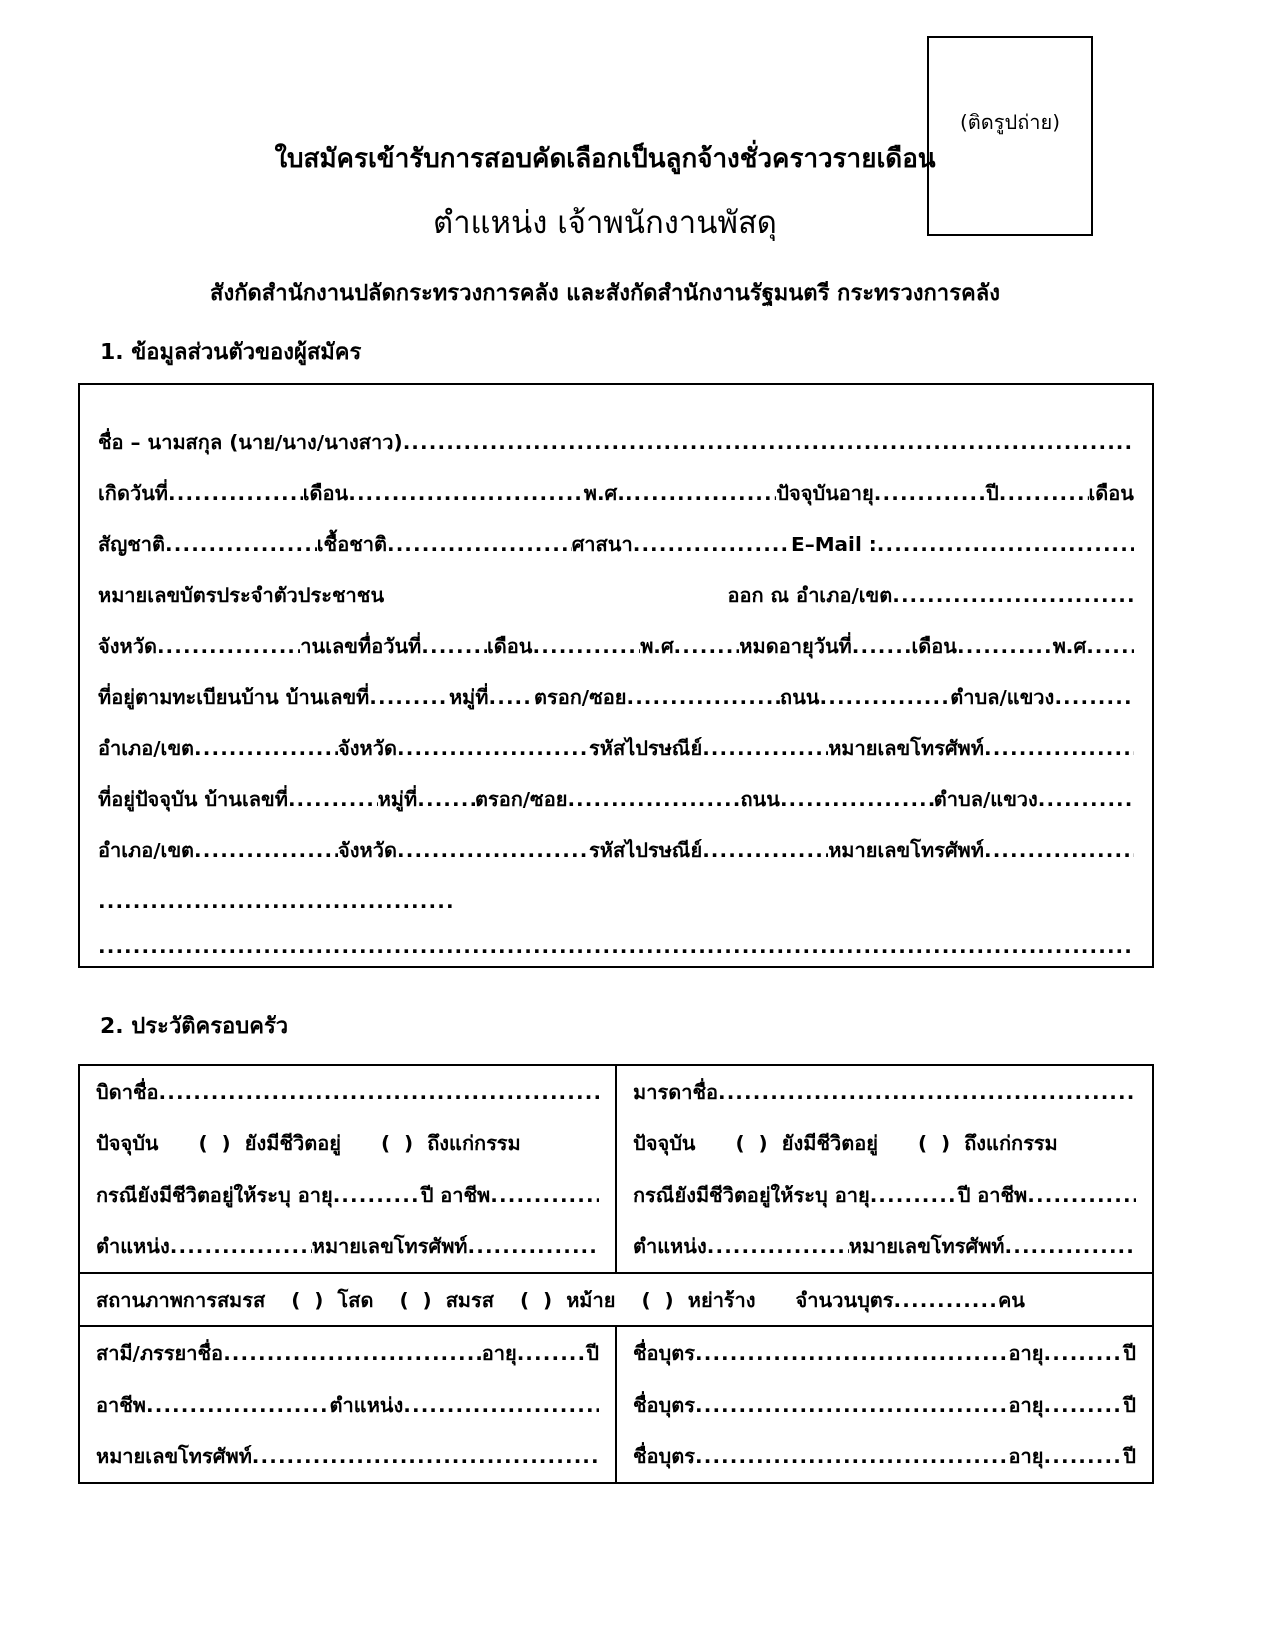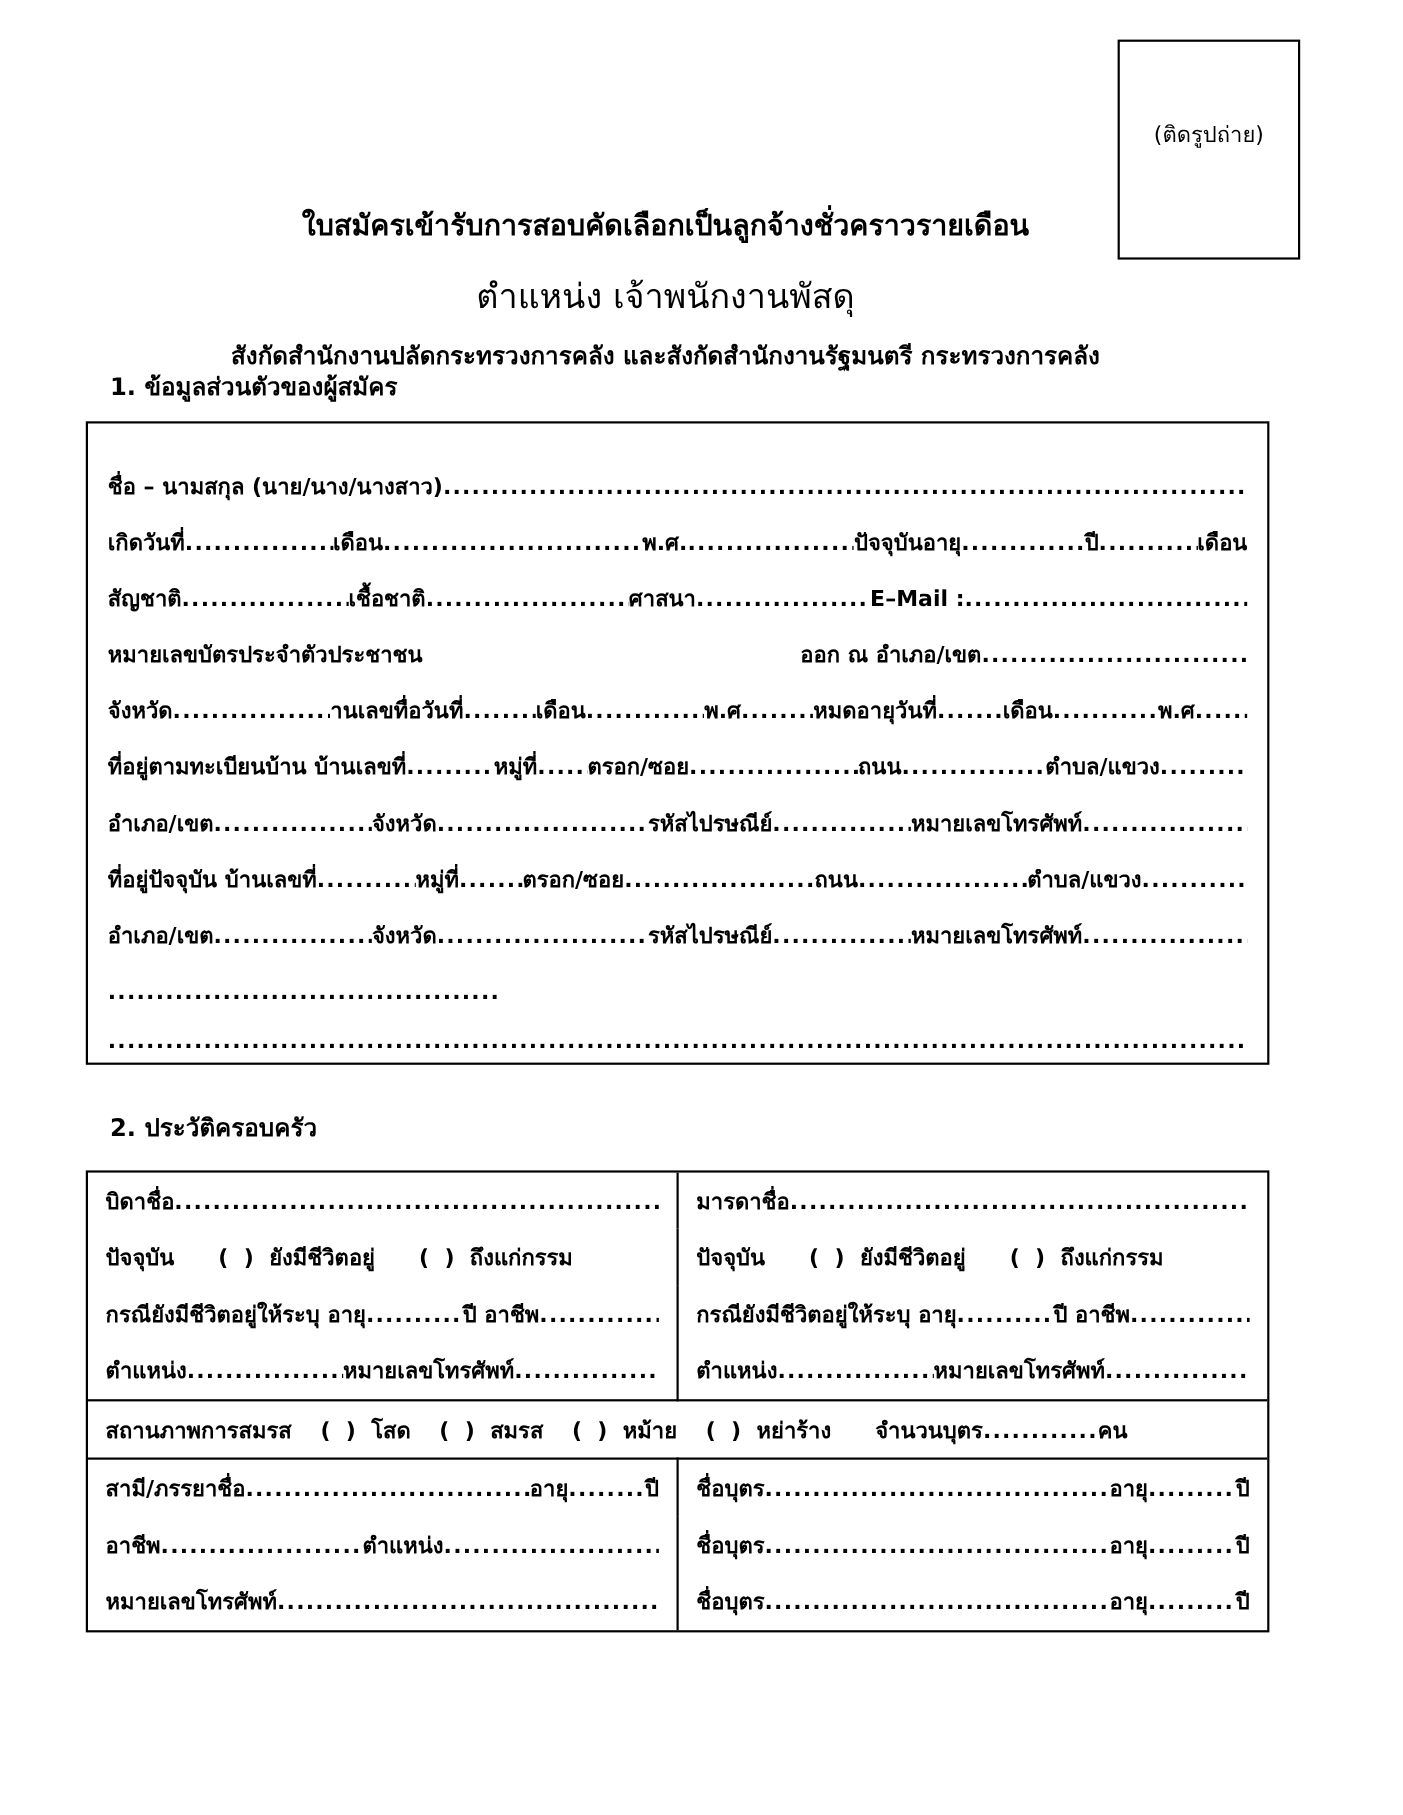--- a/index.html
+++ b/index.html
@@ -20,21 +20,21 @@
     position: relative;
     width: 1275px;
     height: 1650px;
     box-sizing: border-box;
   }
 
   
   .photo-box {
     position: absolute;
     top: 36px;
-    left: 1016px;
+    left: 927px;
     width: 166px;
     height: 200px;
     border: 2px solid #000;
     box-sizing: border-box;
   }
   .photo-box .photo-label {
     position: absolute;
     top: 72px;
     left: 0;
     right: 0;
@@ -49,33 +49,32 @@
     top: 140px;
     left: 0;
     width: 1210px;
     text-align: center;
   }
   .doc-title {
     font-size: 26px;
     font-weight: bold;
     line-height: 1.45;
     letter-spacing: 0px;
-    margin-top: 48px;
   }
   .doc-subtitle {
     font-size: 31px;
     font-weight: normal;
     line-height: 1.45;
     margin-top: 22px;
   }
   .doc-affil {
     font-size: 22px;
     font-weight: bold;
     line-height: 1.45;
-    margin-top: 16px;
+    margin-top: 32px;
   }
 
   
   .section-head {
     position: absolute;
     left: 100px;
     font-size: 22px;
     font-weight: bold;
   }
   #sec1-head { top: 334px; }

